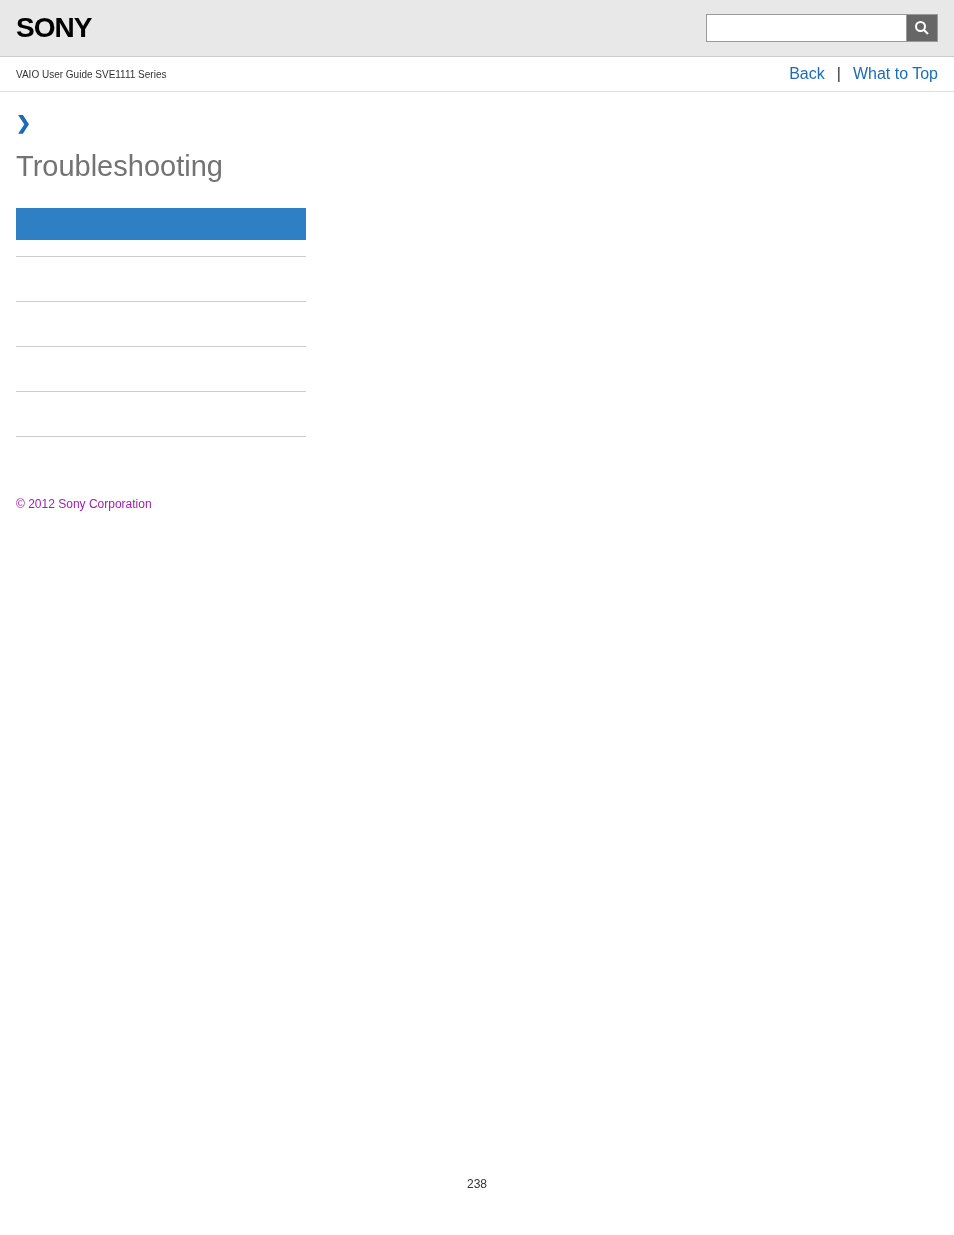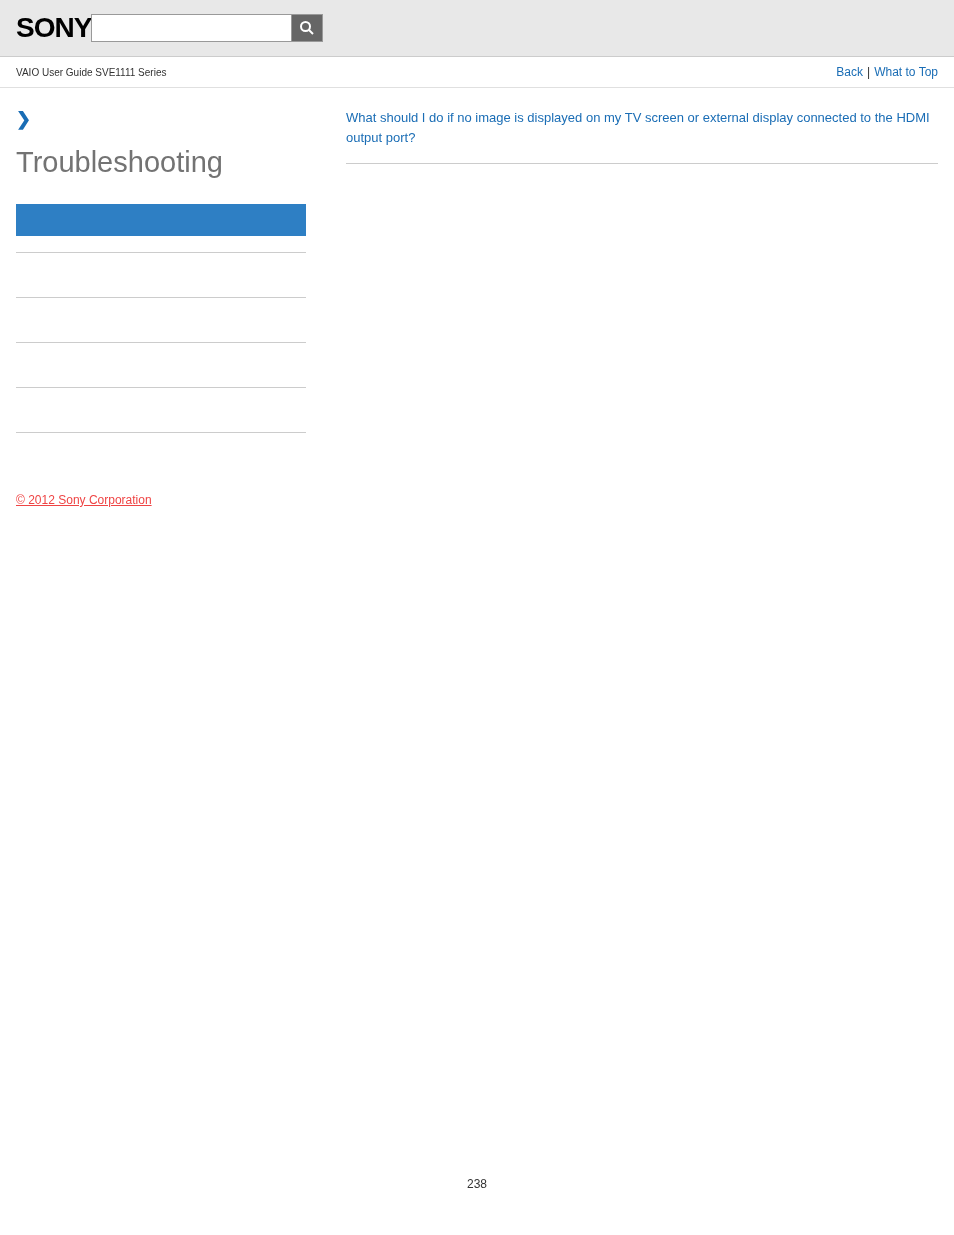--- a/index.html
+++ b/index.html
@@ -16,20 +16,21 @@
       width: 954px;
       min-height: 1235px;
     }
 
     
     .header {
       background: #e8e8e8;
       padding: 12px 16px;
       display: flex;
       align-items: center;
+      justify-content: space-between;
       border-bottom: 1px solid #cccccc;
     }
 
     .sony-logo {
       font-size: 28px;
       font-weight: 900;
       color: #000000;
       font-family: Arial Black, sans-serif;
       letter-spacing: -1px;
     }
@@ -72,23 +73,23 @@
       justify-content: space-between;
       border-bottom: 1px solid #e0e0e0;
     }
 
     .breadcrumb-text {
       font-size: 10px;
       color: #333333;
     }
 
     .nav-links {
-      font-size: 12px;
-      display: flex;
-      gap: 4px;
+      font-size: 16px;
+      display: flex;
+      gap: 12px;
       align-items: center;
     }
 
     .nav-link {
       color: #1a6db5;
       text-decoration: none;
       cursor: pointer;
     }
 
     .nav-separator {
@@ -137,23 +138,22 @@
       width: 100%;
     }
 
     .sidebar-item {
       height: 12px;
       margin-bottom: 16px;
     }
 
     .copyright {
       font-size: 12px;
-      color: #ef4444;
+      color: #a21caf;
       margin-top: 32px;
-      text-decoration: underline;
     }
 
     
     .content-area {
       flex: 1;
       padding-left: 20px;
       border-left: none;
     }
 
     .content-link {
@@ -222,20 +222,16 @@
     <div class="sidebar-item"></div>
     <hr class="sidebar-divider">
     <div class="sidebar-item"></div>
     <hr class="sidebar-divider">
     <div class="sidebar-item"></div>
     <hr class="sidebar-divider">
     <div class="sidebar-item"></div>
     <div class="copyright">© 2012 Sony Corporation</div>
   </div>
 
-  <div class="content-area">
-    <a class="content-link">What should I do if no image is displayed on my TV screen or external display connected to the HDMI output port?</a>
-    <hr class="content-divider">
-  </div>
 
 </div>
 
 <div class="page-number">238</div>
 
 </body></html>

